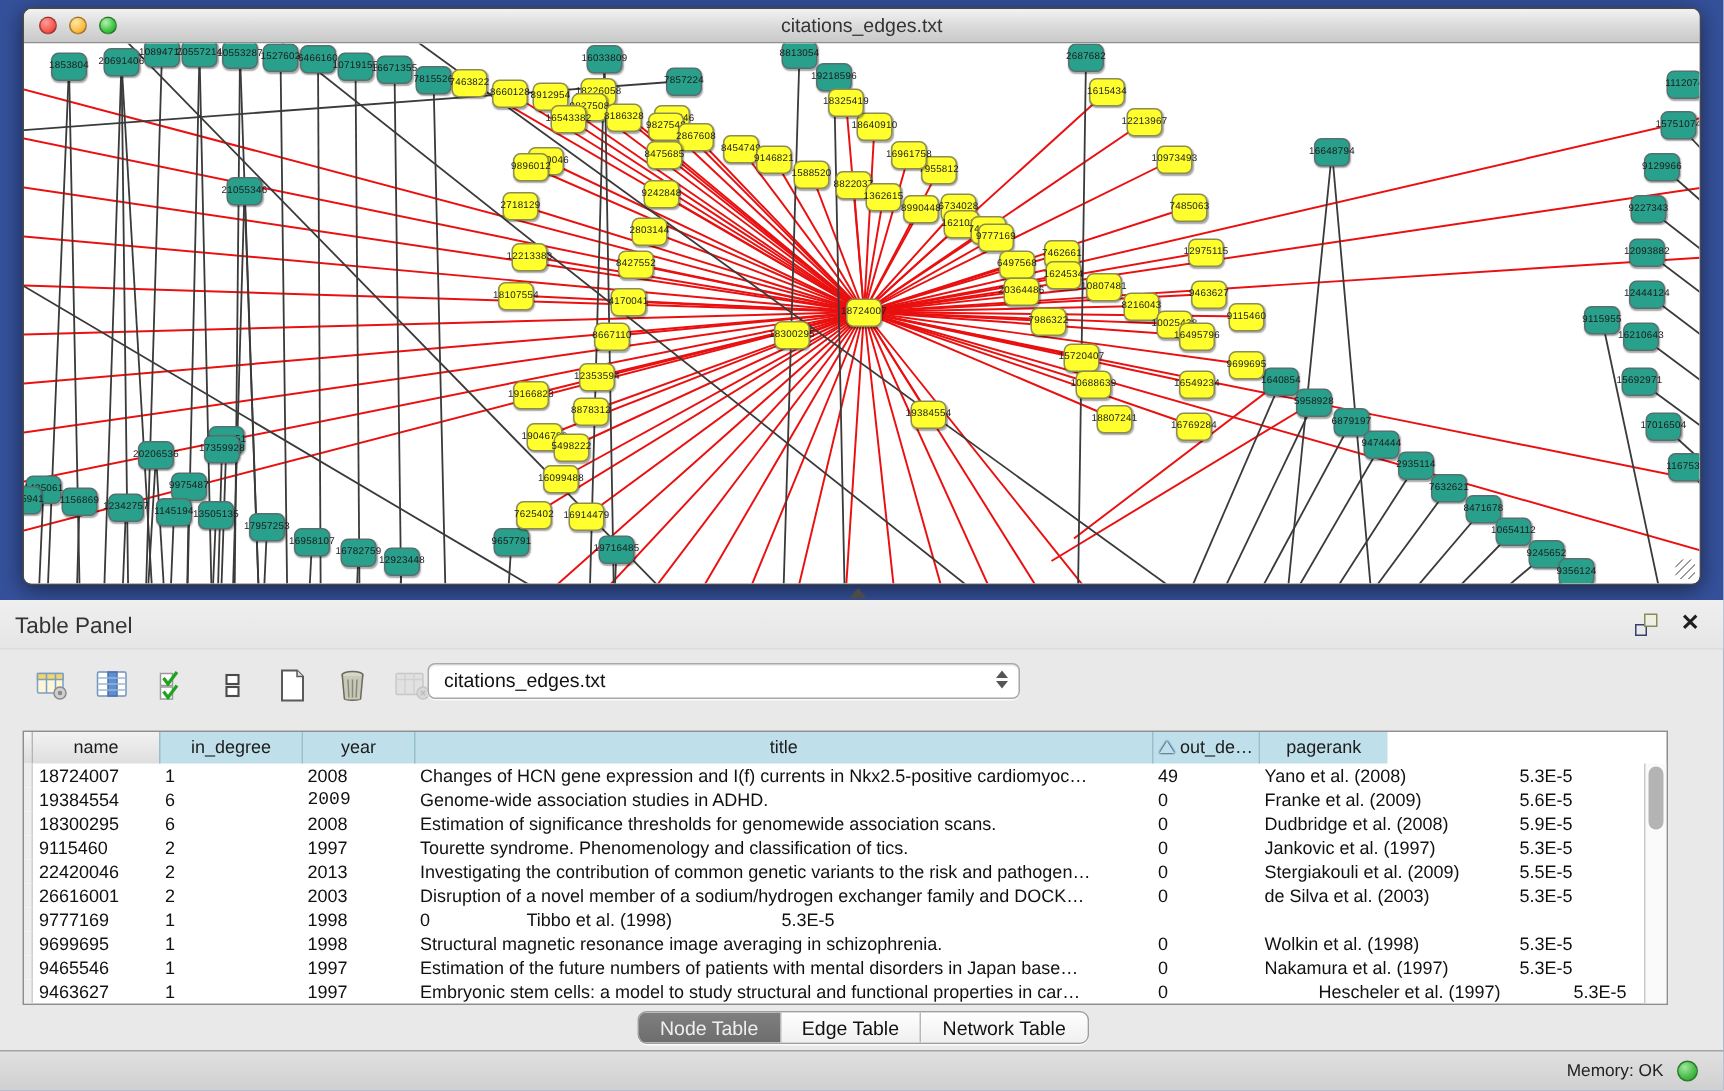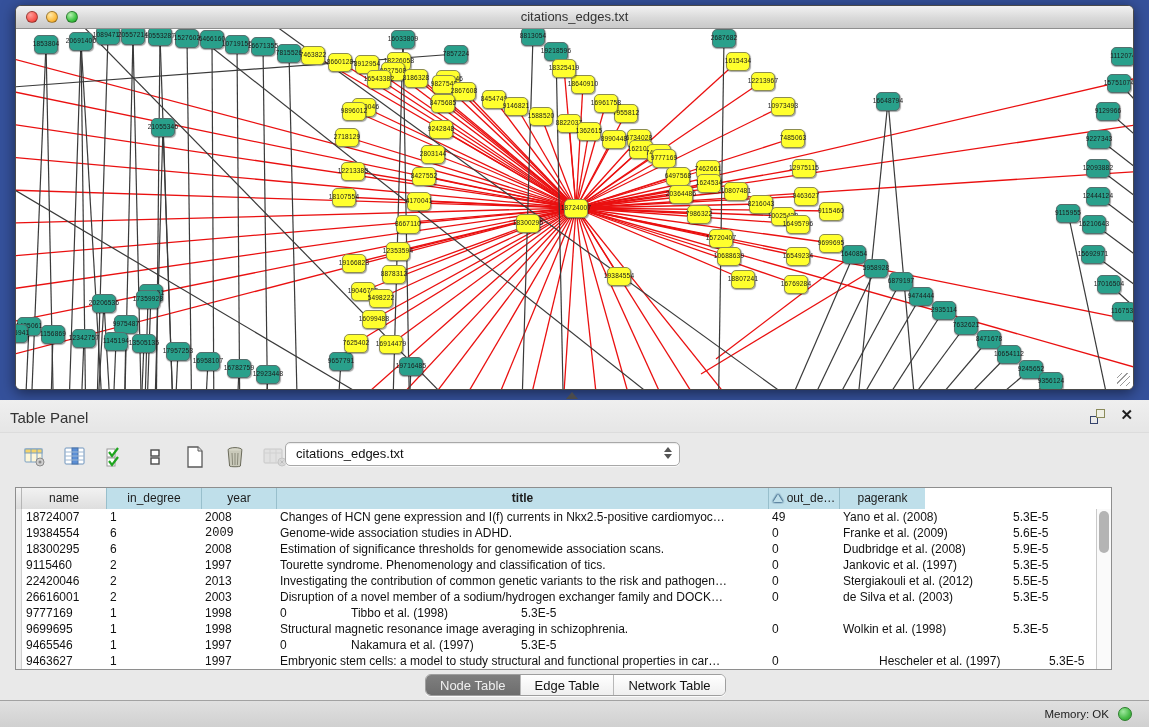--- a/index.html
+++ b/index.html
@@ -728,21 +728,21 @@
         </span>
     </div>
   </div>
 
   <div class="tbl-wrap">
     <div class="tbl-header" id="tbl-header">
         <div class="hcell gutter" style="width: 6px;"></div>
         <div class="hcell gray" style="width: 84px;">name</div>
         <div class="hcell" style="width: 95px;">in_degree</div>
         <div class="hcell" style="width: 75px;">year</div>
-        <div class="hcell" style="width: 492px; font-weight: bold;">title</div>
+        <div class="hcell" style="width: 492px;">title</div>
         <div class="hcell" style="width: 71px;"><span class="tri"></span>out_de…</div>
         <div class="hcell" style="width: 86px;">pagerank</div>
       </div>
     <div class="tbl-body" id="tbl-body">
         <div class="trow">
           <div class="tcell" style="width: 6px; padding: 0px; background: rgb(237, 237, 237); border-right: 1px solid rgb(207, 207, 207);"></div>
           <div class="tcell" style="width: 84px;">18724007</div>
           <div class="tcell" style="width: 95px;">1</div>
           <div class="tcell" style="width: 75px;">2008</div>
           <div class="tcell" style="width: 492px;">Changes of HCN gene expression and I(f) currents in Nkx2.5-positive cardiomyoc…</div>
@@ -780,21 +780,21 @@
           <div class="tcell" style="width: 170px;">Jankovic et al. (1997)</div>
           <div class="tcell" style="width: 86px;">5.3E-5</div>
         </div>
         <div class="trow">
           <div class="tcell" style="width: 6px; padding: 0px; background: rgb(237, 237, 237); border-right: 1px solid rgb(207, 207, 207);"></div>
           <div class="tcell" style="width: 84px;">22420046</div>
           <div class="tcell" style="width: 95px;">2</div>
           <div class="tcell" style="width: 75px;">2013</div>
           <div class="tcell" style="width: 492px;">Investigating the contribution of common genetic variants to the risk and pathogen…</div>
           <div class="tcell" style="width: 71px;">0</div>
-          <div class="tcell" style="width: 170px;">Stergiakouli et al. (2012)</div>
+          <div class="tcell" style="width: 170px;">Stergiakouli et al. (2009)</div>
           <div class="tcell" style="width: 86px;">5.5E-5</div>
         </div>
         <div class="trow">
           <div class="tcell" style="width: 6px; padding: 0px; background: rgb(237, 237, 237); border-right: 1px solid rgb(207, 207, 207);"></div>
           <div class="tcell" style="width: 84px;">26616001</div>
           <div class="tcell" style="width: 95px;">2</div>
           <div class="tcell" style="width: 75px;">2003</div>
           <div class="tcell" style="width: 492px;">Disruption of a novel member of a sodium/hydrogen exchanger family and DOCK…</div>
           <div class="tcell" style="width: 71px;">0</div>
           <div class="tcell" style="width: 170px;">de Silva et al. (2003)</div>
@@ -817,20 +817,21 @@
           <div class="tcell" style="width: 492px;">Structural magnetic resonance image averaging in schizophrenia.</div>
           <div class="tcell" style="width: 71px;">0</div>
           <div class="tcell" style="width: 170px;">Wolkin et al. (1998)</div>
           <div class="tcell" style="width: 86px;">5.3E-5</div>
         </div>
         <div class="trow">
           <div class="tcell" style="width: 6px; padding: 0px; background: rgb(237, 237, 237); border-right: 1px solid rgb(207, 207, 207);"></div>
           <div class="tcell" style="width: 84px;">9465546</div>
           <div class="tcell" style="width: 95px;">1</div>
           <div class="tcell" style="width: 75px;">1997</div>
+          <div class="tcell" style="width: 492px;">Estimation of the future numbers of patients with mental disorders in Japan base…</div>
           <div class="tcell" style="width: 71px;">0</div>
           <div class="tcell" style="width: 170px;">Nakamura et al. (1997)</div>
           <div class="tcell" style="width: 86px;">5.3E-5</div>
         </div>
         <div class="trow">
           <div class="tcell" style="width: 6px; padding: 0px; background: rgb(237, 237, 237); border-right: 1px solid rgb(207, 207, 207);"></div>
           <div class="tcell" style="width: 84px;">9463627</div>
           <div class="tcell" style="width: 95px;">1</div>
           <div class="tcell" style="width: 75px;">1997</div>
           <div class="tcell" style="width: 492px;">Embryonic stem cells: a model to study structural and functional properties in car…</div>

